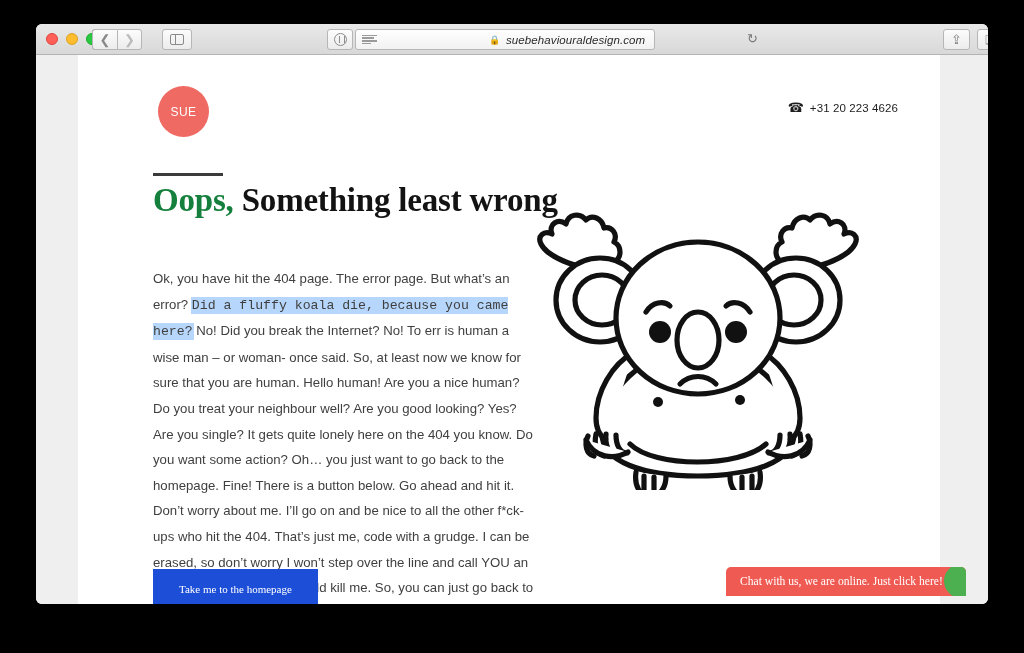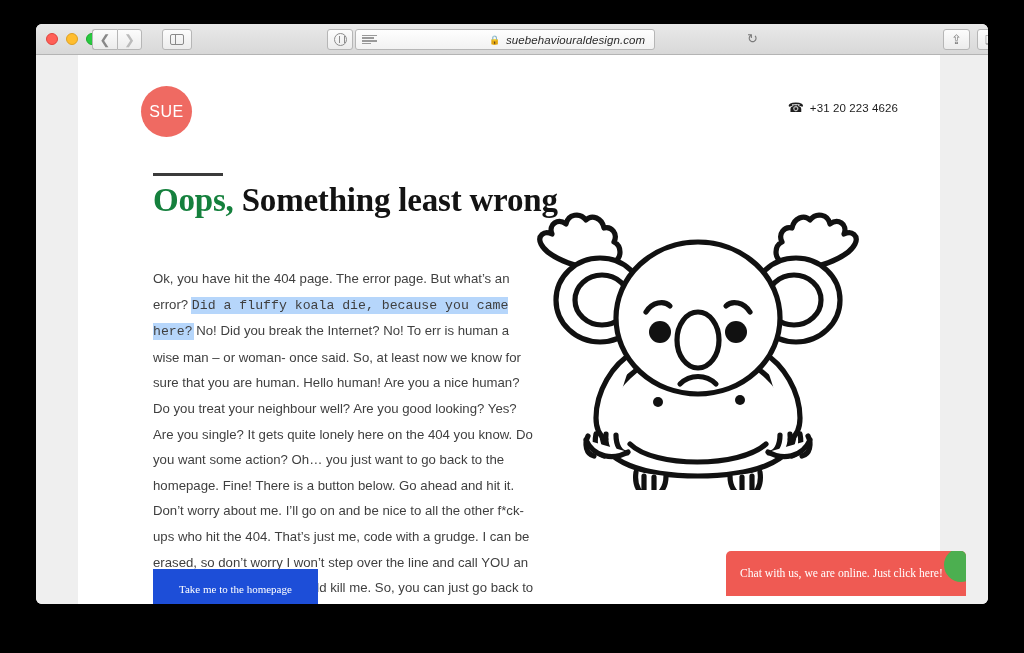--- a/index.html
+++ b/index.html
@@ -111,25 +111,25 @@
     width: 862px; height: 100%;
     background: #ffffff;
   }
 
   
   #site-header {
     position: relative;
     height: 88px;
   }
   #logo {
-    position: absolute; left: 63px; top: 31px;
+    position: absolute; left: 80px; top: 31px;
     width: 51px; height: 51px; border-radius: 50%;
     background: #ef6a62;
     display: flex; align-items: center; justify-content: center;
-    color: #ffffff; font-size: 16px; letter-spacing: .5px;
+    color: #ffffff; font-size: 12px; letter-spacing: .5px;
     font-family: "Liberation Sans", sans-serif;
   }
   #nav {
     position: absolute; left: 279px; top: 46px;
     display: flex; align-items: center; gap: 18px;
   }
   .nav-link {
     font-size: 9.6px; font-weight: bold; color: #232323;
     letter-spacing: .45px; white-space: nowrap;
   }
@@ -197,21 +197,21 @@
   
   #koala-wrap {
     position: absolute; left: 430px; top: 145px;
     width: 380px; height: 290px;
   }
   #koala-wrap svg { width: 100%; height: 100%; }
 
   
   #chat-widget {
     position: absolute; right: 22px; bottom: 8px;
-    height: 45px; width: 240px;
+    height: 29px; width: 240px;
     background: #ef5a53;
     border-radius: 5px 5px 0 0;
     display: flex; align-items: center;
     padding-left: 14px;
     overflow: hidden;
   }
   #chat-text {
     color: #ffffff;
     font-family: "Liberation Serif", serif;
     font-size: 11.6px;

